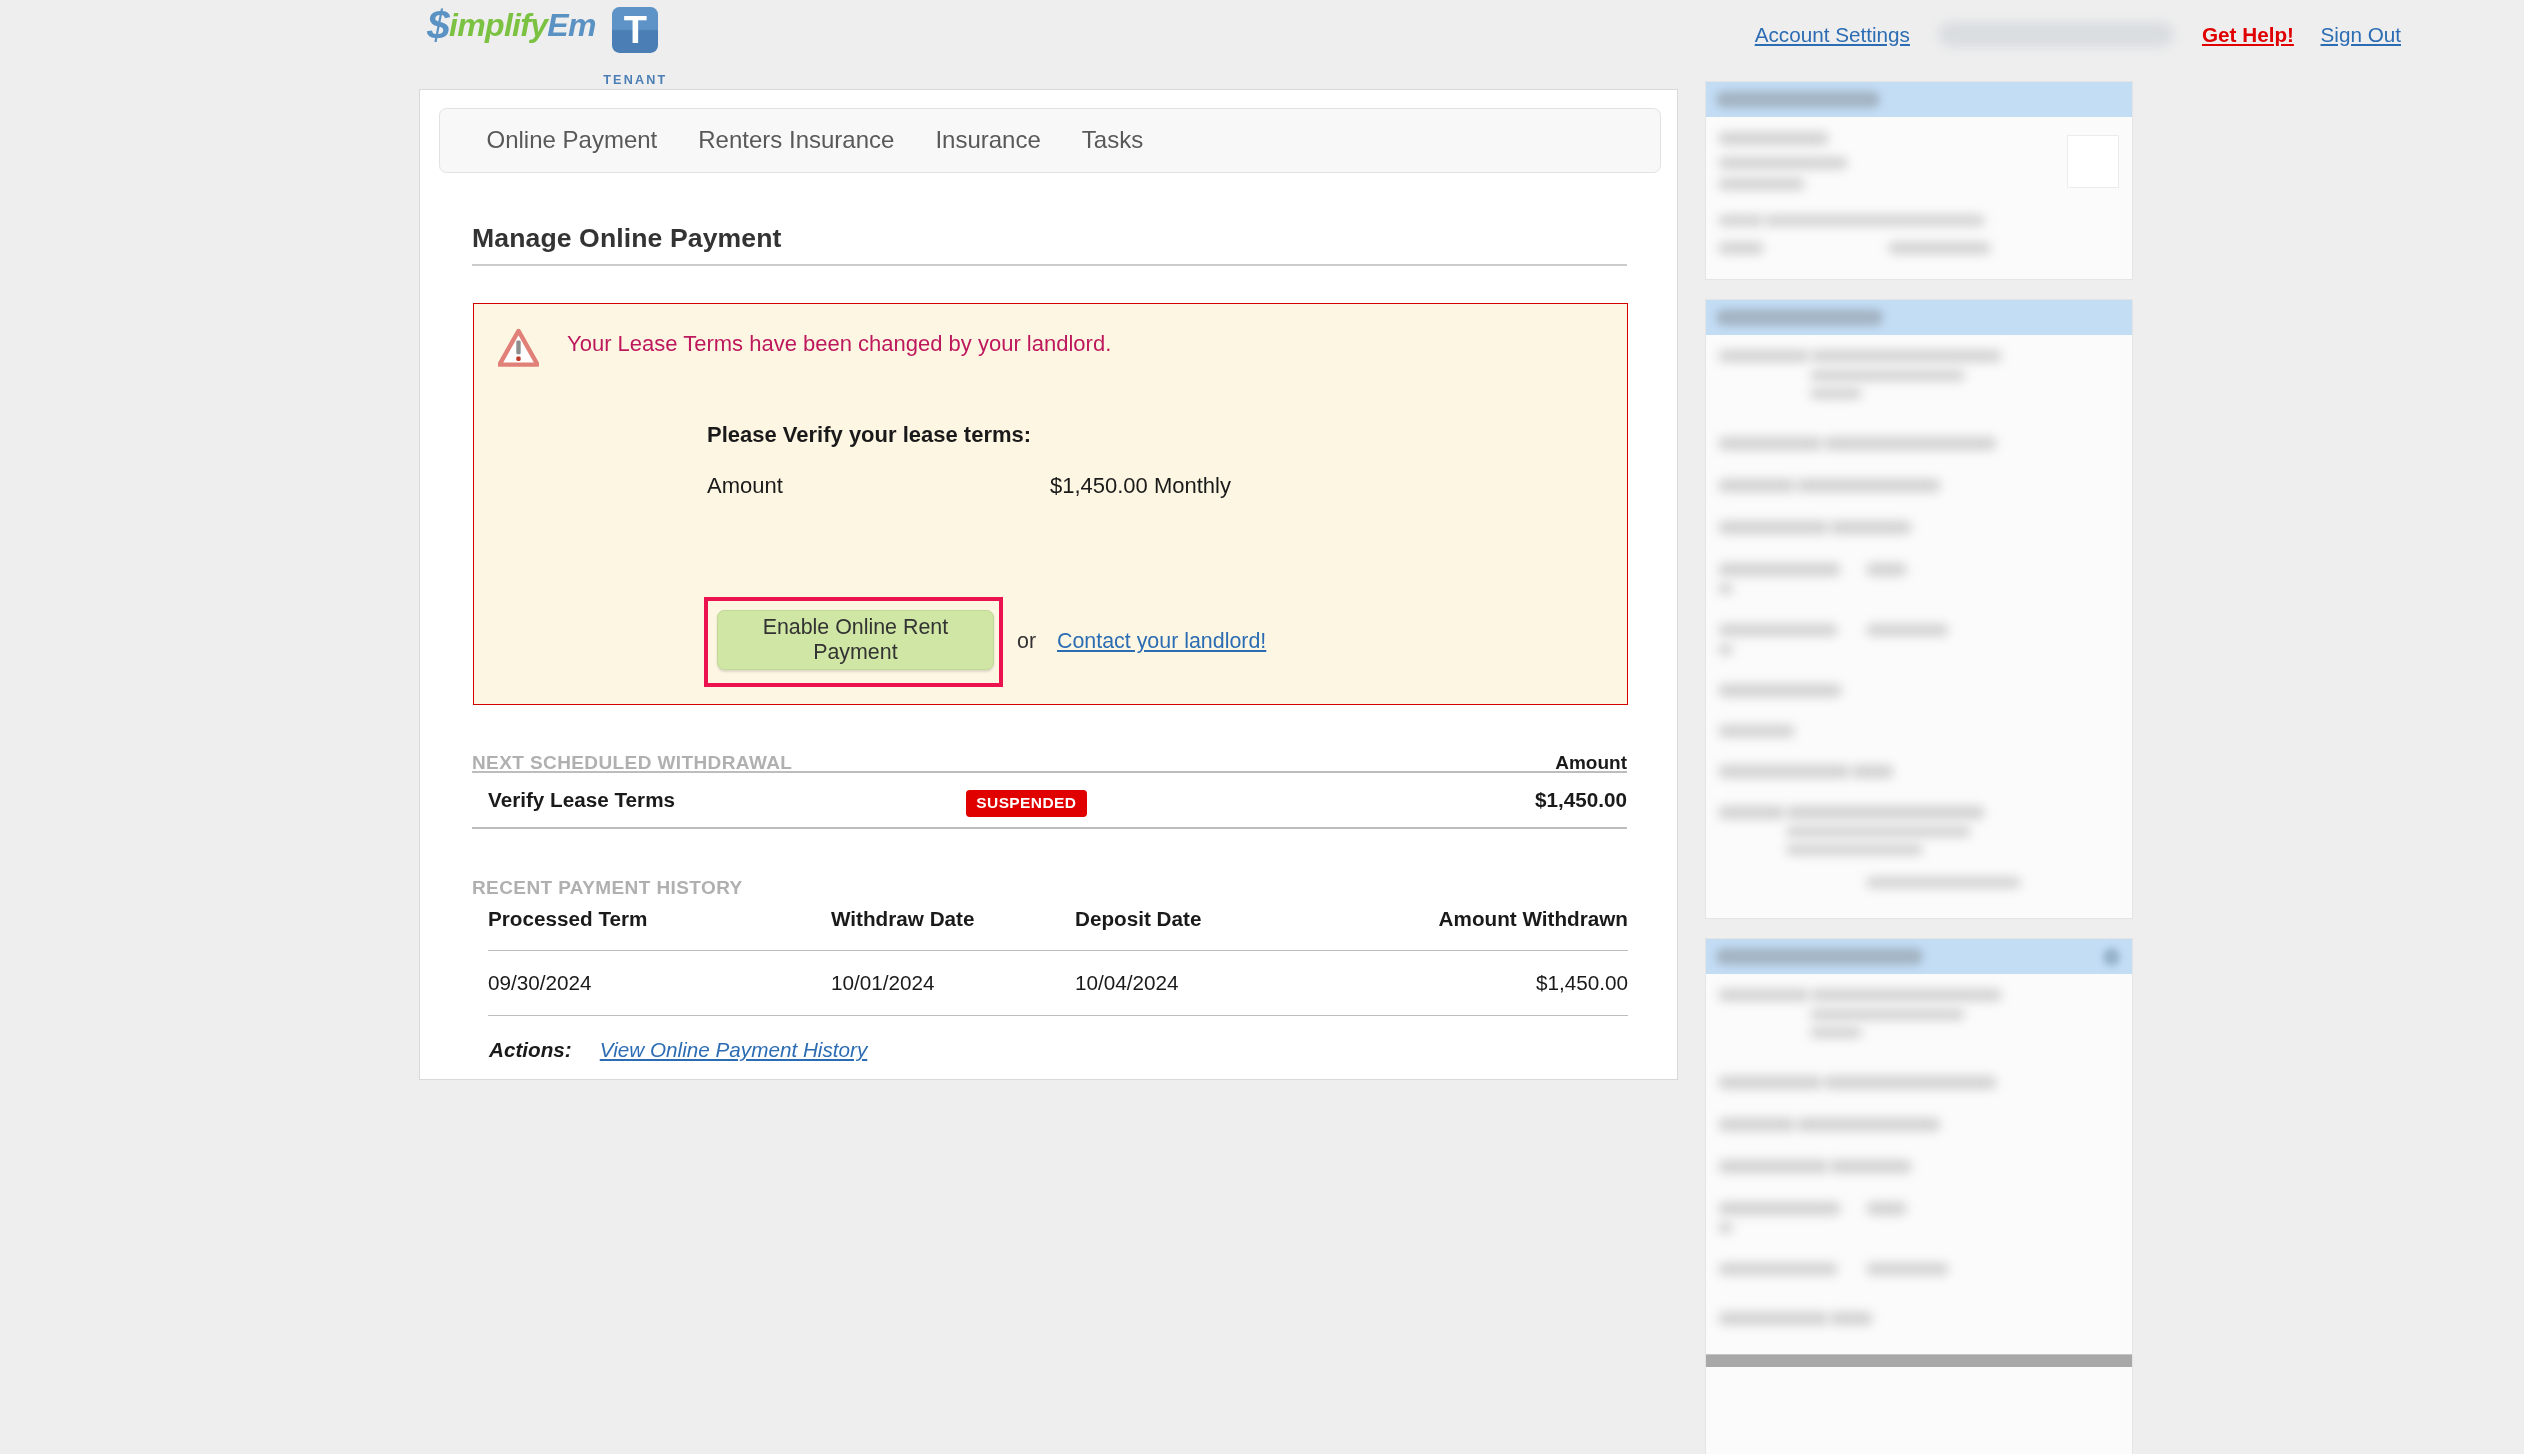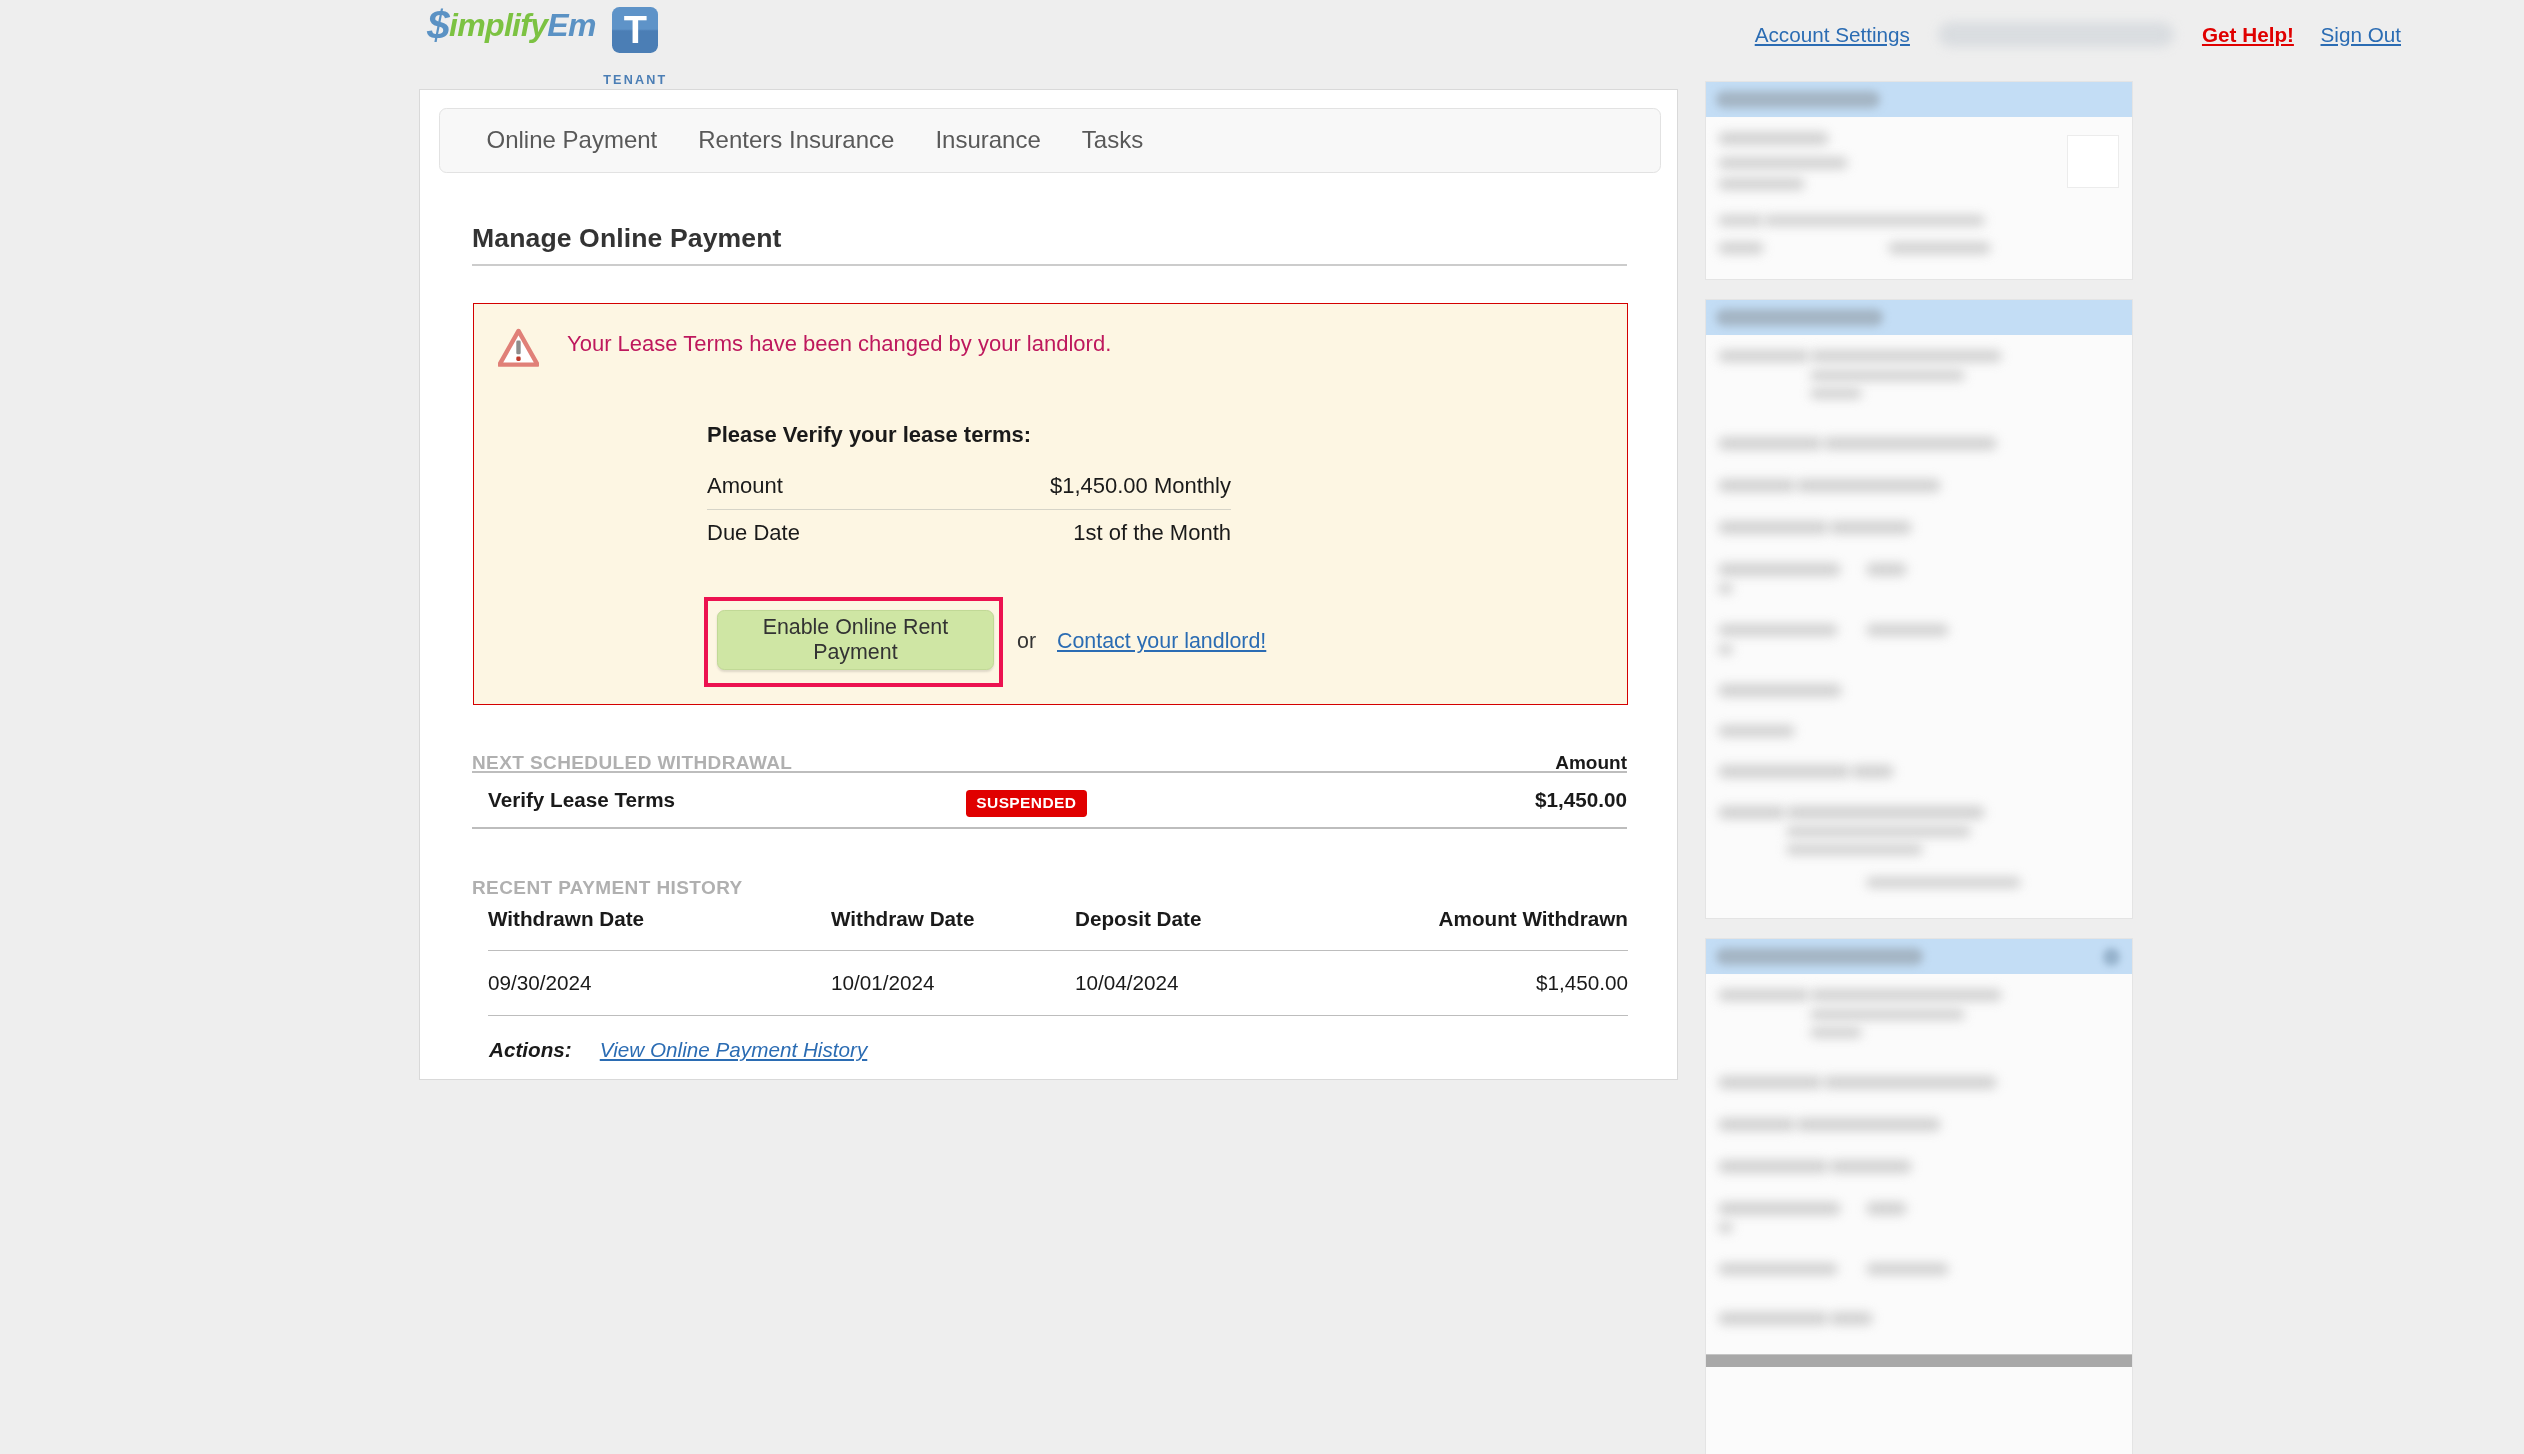--- a/index.html
+++ b/index.html
@@ -410,24 +410,20 @@
 
   <div class="alert-headline">Your Lease Terms have been changed by your landlord.</div>
   <div class="verify-label">Please Verify your lease terms:</div>
 
   <table class="terms-table">
     <tbody>
     <tr>
       <td>Amount</td>
       <td class="t-val">$1,450.00 Monthly</td>
     </tr>
-    <tr>
-      <td>Due Date</td>
-      <td class="t-val">1st of the Month</td>
-    </tr>
   </tbody>
     </table>
 
   <div class="btn-highlight">
     <button class="enable-btn">Enable Online Rent Payment</button>
   </div>
   <div class="or-text">or</div>
   <div class="contact-link">Contact your landlord!</div>
 
 </div>
@@ -439,21 +435,21 @@
 <div class="wd-label">Verify Lease Terms</div>
 <div class="badge-suspended">SUSPENDED</div>
 <div class="wd-amount">$1,450.00</div>
 <div class="hrule" style="left:472px; top:827px; width:1155px;"></div>
 
 <div class="sec-head" style="left:472px; top:877px;">RECENT PAYMENT HISTORY</div>
 
 <table class="hist-table">
   <thead>
     <tr>
-      <th class="col-1">Withdrawn Date</th>
+      <th class="col-1">Processed Term</th>
       <th class="col-2">Withdraw Date</th>
       <th class="col-3">Deposit Date</th>
       <th class="ar">Amount Withdrawn</th>
     </tr>
   </thead>
   <tbody>
     <tr>
       <td>09/30/2024</td>
       <td>10/01/2024</td>
       <td>10/04/2024</td>

